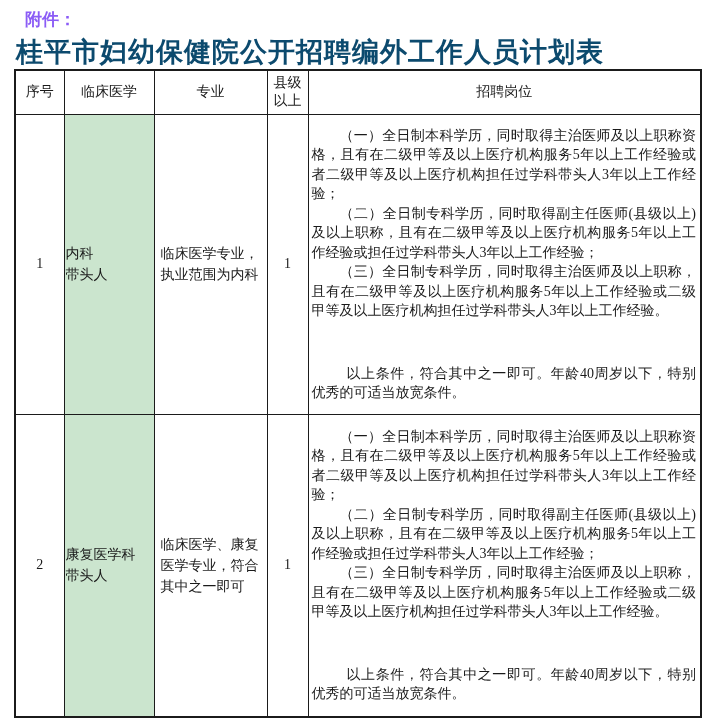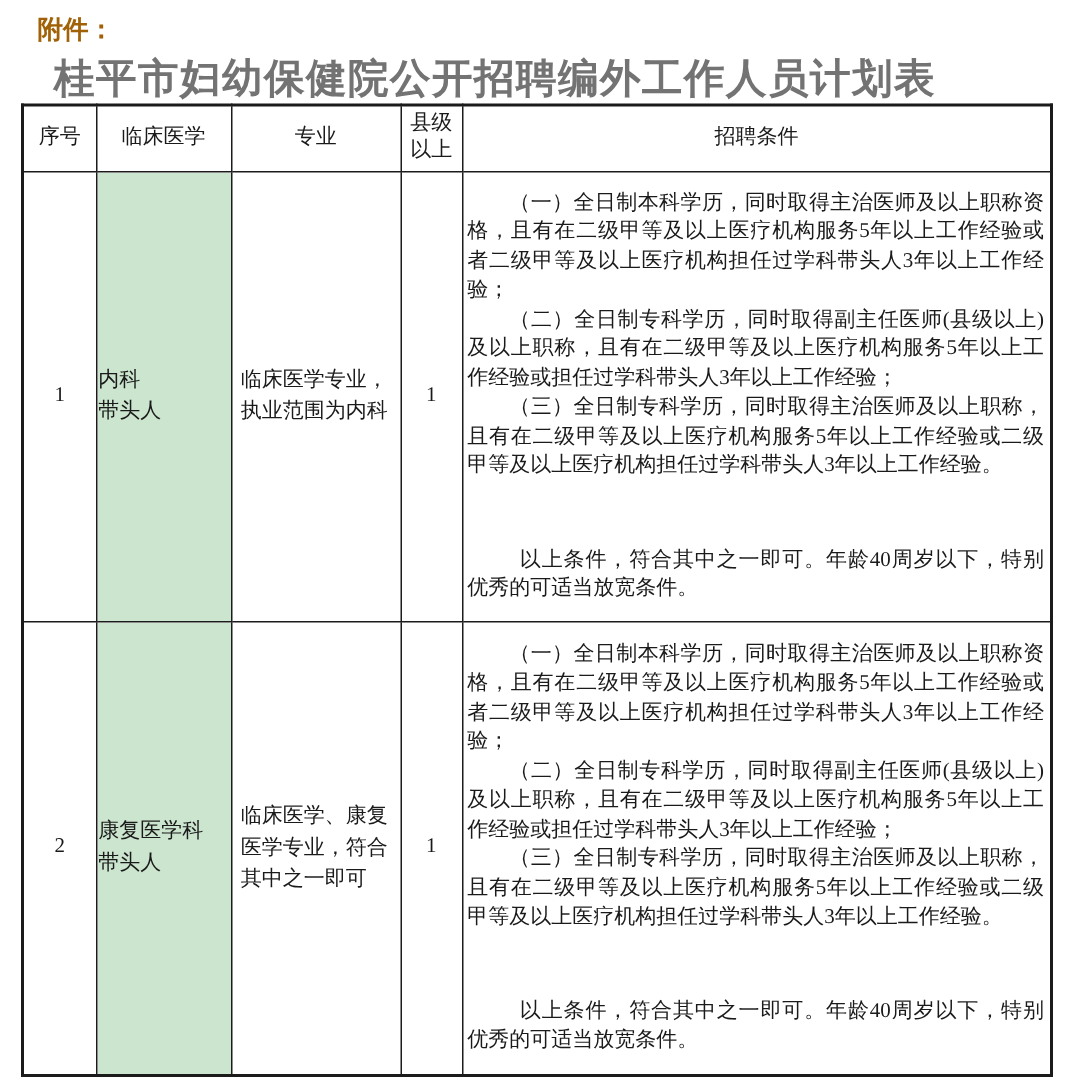--- a/index.html
+++ b/index.html
@@ -15,34 +15,33 @@
     font-family: "Liberation Serif", "DejaVu Serif", serif;
     color: #1a1a1a;
     overflow: hidden;
   }
   .attachment {
     position: absolute;
     left: 25px;
     top: 8px;
     font-size: 17px;
     font-weight: bold;
-    color: #a16207;
+    color: #8b5cf6;
   }
   .doc-title {
     position: absolute;
     left: 0;
     top: 34px;
     width: 620px;
     text-align: center;
     font-size: 27px;
     font-weight: bold;
     letter-spacing: 1px;
-    color: #737373;
+    color: #0c4a6e;
     white-space: nowrap;
-    margin-left: 20px;
   }
   table.plan {
     position: absolute;
     left: 14px;
     top: 69px;
     width: 686px;
     border-collapse: collapse;
     table-layout: fixed;
     border: 2px solid #1b1b1b;
     font-size: 14px;
@@ -111,21 +110,21 @@
       <col class="c-count">
       <col class="c-cond">
     </colgroup>
 
     <tbody>
         <tr class="head-row">
       <th class="th-cell">序号</th>
       <th class="th-cell">临床医学</th>
       <th class="th-cell">专业</th>
       <th class="th-cell">县级以上</th>
-      <th class="th-cell">招聘条件</th>
+      <th class="th-cell">招聘岗位</th>
     </tr>
 
     <tr class="data-row-1">
       <td class="no-cell">1</td>
       <td class="pos-cell">内科
 带头人</td>
       <td class="major-cell">临床医学专业，执业范围为内科</td>
       <td class="count-cell">1</td>
       <td class="cond-cell">
         <p>（一）全日制本科学历，同时取得主治医师及以上职称资格，且有在二级甲等及以上医疗机构服务5年以上工作经验或者二级甲等及以上医疗机构担任过学科带头人3年以上工作经验；</p>

